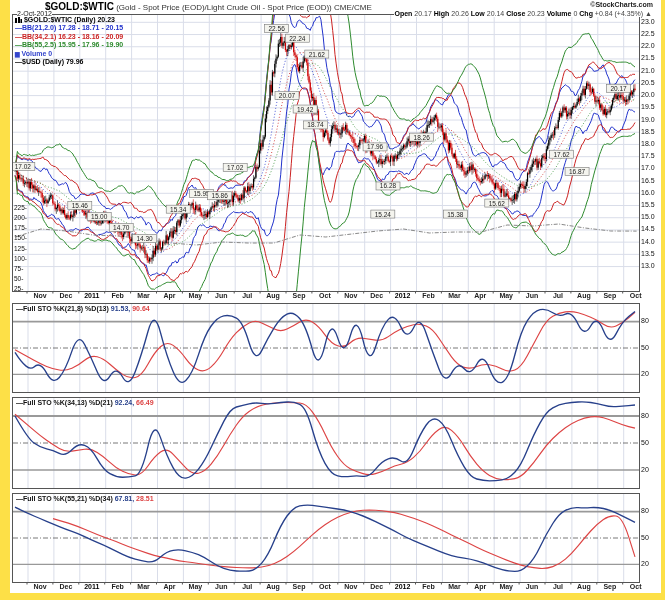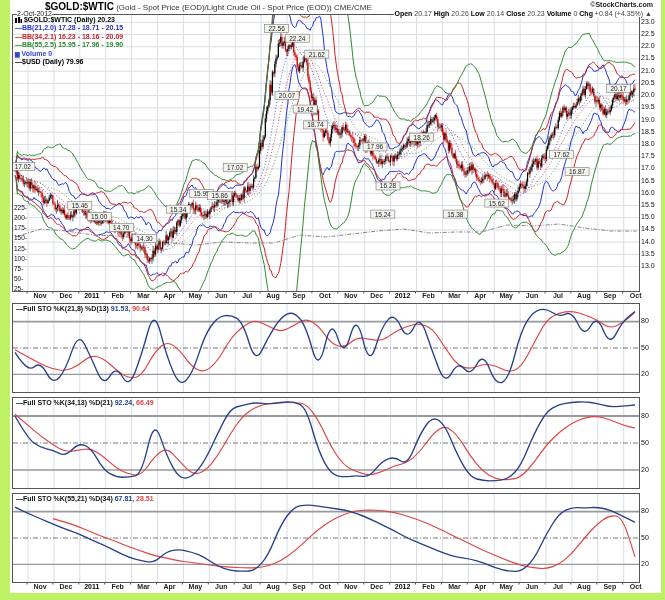--- a/index.html
+++ b/index.html
@@ -1,16 +1,16 @@
 <!DOCTYPE html>
 <html><head>
 <meta charset="utf-8">
 <style>
   html,body{margin:0;padding:0}
-  #stage{position:relative;width:665px;height:600px;background:#bef264;font-family:"Liberation Sans",sans-serif;overflow:hidden}
+  #stage{position:relative;width:665px;height:600px;background:#fde047;font-family:"Liberation Sans",sans-serif;overflow:hidden}
   #paper{position:absolute;left:10px;top:0;width:651px;height:593px;background:#ffffff}
   .abs{position:absolute;white-space:nowrap}
   .hdr1{left:45px;top:1px;font-size:8px;color:#333;z-index:6}
   .hdr1 .sym{font-size:10px;font-weight:bold;color:#000}
   .copy{right:12px;top:1px;font-size:7px;font-weight:bold;color:#222;z-index:6}
   .date{left:17px;top:10px;font-size:7px;color:#222;z-index:6;background:#fff}
   .ohlc{right:13px;top:9.5px;font-size:7px;color:#444;z-index:6;background:#fff}
   .ohlc b{color:#000}
   .panel{position:absolute;left:12px;border:1px solid #555;background:#fff}
   .legend{left:15px;font-size:7px;line-height:8.4px;z-index:5}

